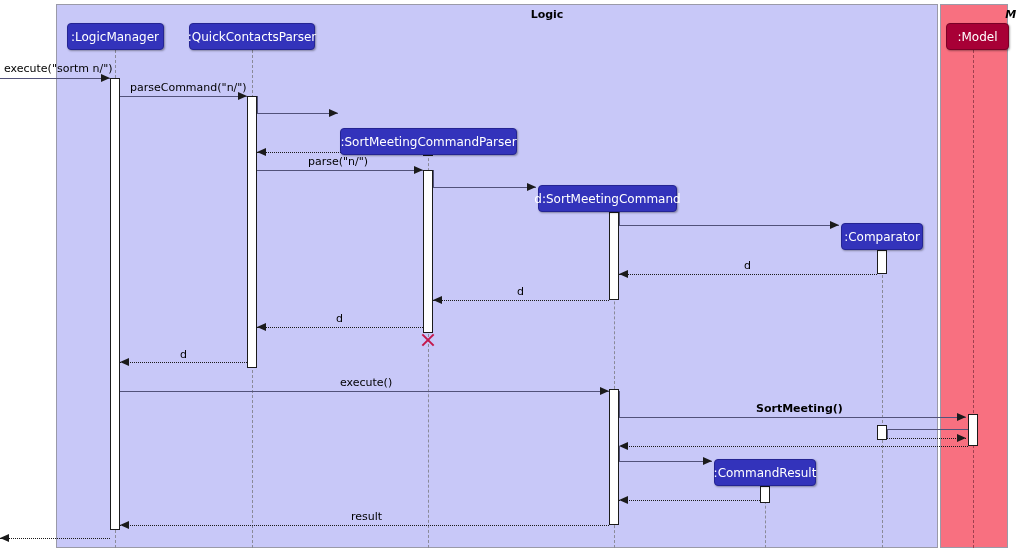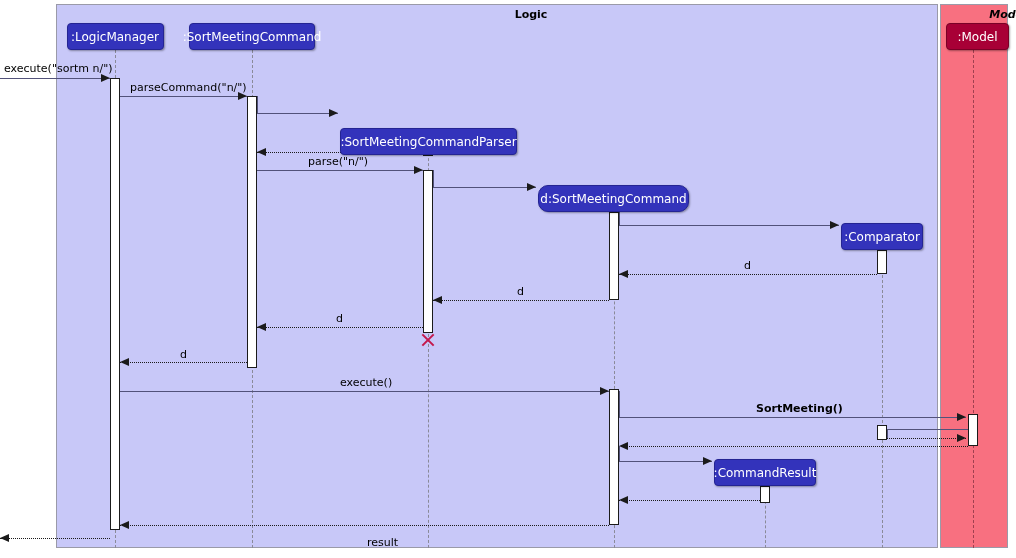--- a/index.html
+++ b/index.html
@@ -18,21 +18,21 @@
 
   
   .package {
     position: absolute;
     box-sizing: border-box;
     border: 1px solid #9a9aa8;
   }
   .package-title {
     position: absolute;
     top: 3px;
-    left: 0;
+    left: 16px;
     width: 100%;
     text-align: center;
     font-size: 11px;
     font-weight: bold;
     color: #000000;
     font-family: "DejaVu Sans", sans-serif;
     padding-left: 34px;
   }
 
   
@@ -194,21 +194,21 @@
       <div class="msg-line dotted" style="left: 887px; top: 438px; width: 79px;"></div>
       <div class="arrow-head right" style="top: 434px; left: 957px;"></div>
       <div class="msg-line dotted" style="left: 619px; top: 446px; width: 349px;"></div>
       <div class="arrow-head left" style="top: 442px; left: 619px;"></div>
       <div class="msg-line" style="left: 619px; top: 461px; width: 93px;"></div>
       <div class="arrow-head right" style="top: 457px; left: 703px;"></div>
       <div class="msg-line dotted" style="left: 619px; top: 500px; width: 141px;"></div>
       <div class="arrow-head left" style="top: 496px; left: 619px;"></div>
       <div class="msg-line dotted" style="left: 120px; top: 525px; width: 489px;"></div>
       <div class="arrow-head left" style="top: 521px; left: 120px;"></div>
-      <div class="msg-label" style="left: 351px; top: 536px; margin-left: 16px;">result</div>
+      <div class="msg-label" style="left: 351px; top: 510px;">result</div>
       <div class="msg-line dotted" style="left: 0px; top: 538px; width: 110px;"></div>
       <div class="arrow-head left" style="top: 534px; left: 0px;"></div>
       <div class="msg-vert" style="left: 619px; top: 391px; height: 26px;"></div>
       <div class="msg-vert" style="left: 619px; top: 212px; height: 13px;"></div>
       <div class="msg-vert" style="left: 619px; top: 446px; height: 15px;"></div>
       <div class="msg-vert" style="left: 257px; top: 96px; height: 17px;"></div>
       <div class="msg-vert" style="left: 433px; top: 170px; height: 17px;"></div>
       <div class="msg-vert" style="left: 968px; top: 417px; height: 12px;"></div>
       <div class="msg-vert" style="left: 887px; top: 429px; height: 9px;"></div>
     </div>
@@ -224,26 +224,26 @@
       <div class="activation" style="left: 877px; top: 425px; height: 15px;"></div>
       <div class="activation" style="left: 760px; top: 486px; height: 17px;"></div>
       <div class="activation" style="left: 968px; top: 414px; height: 32px;"></div>
     </div>
 
   <div id="participants-layer">
       <div class="participant" style="left: 67px; top: 23px; width: 97px; height: 27px; padding-left: 8px;">
         <span>:LogicManager</span>
       </div>
       <div class="participant" style="left: 189px; top: 23px; width: 126px; height: 27px;">
-        <span>:SortMeetingCommand</span>
+        <span>:QuickContactsParser</span>
       </div>
       <div class="participant" style="left: 340px; top: 128px; width: 177px; height: 27px;">
         <span>:SortMeetingCommandParser</span>
       </div>
-      <div class="participant" style="left: 538px; top: 185px; width: 151px; height: 27px; border-radius: 10px;">
+      <div class="participant" style="left: 538px; top: 185px; width: 139px; height: 27px;">
         <span>d:SortMeetingCommand</span>
       </div>
       <div class="participant" style="left: 841px; top: 223px; width: 82px; height: 27px;">
         <span>:Comparator</span>
       </div>
       <div class="participant" style="left: 714px; top: 459px; width: 102px; height: 27px;">
         <span>:CommandResult</span>
       </div>
       <div class="participant model-box" style="left: 946px; top: 23px; width: 63px; height: 27px;">
         <span>:Model</span>

